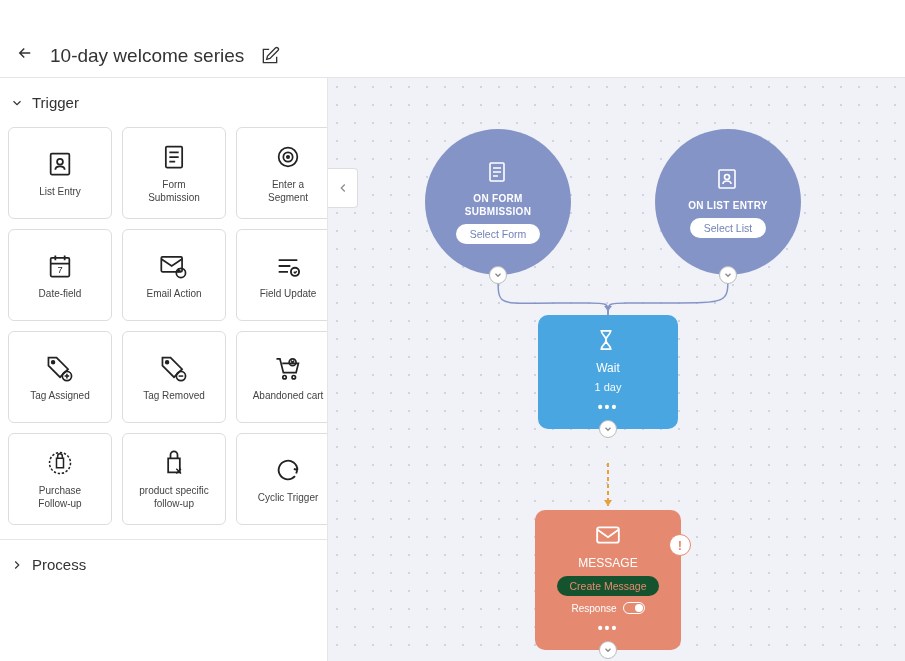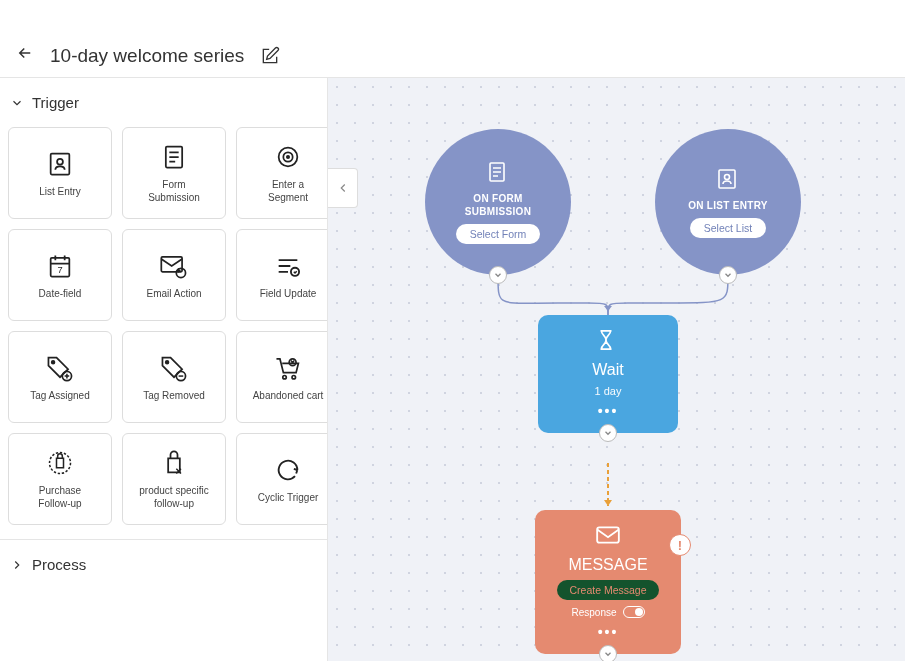--- a/index.html
+++ b/index.html
@@ -22,21 +22,21 @@
 .node-circle { position: absolute; width: 146px; height: 146px; border-radius: 50%; background: #8594c7; color: #fff; display: flex; flex-direction: column; align-items: center; justify-content: center; gap: 6px; }
 .node-circle .ic { width: 26px; height: 26px; }
 .node-circle .tl { font-size: 10px; font-weight: 600; text-align: center; line-height: 1.3; letter-spacing: .3px; }
 .node-circle .pill { background: #fff; color: #7282b8; font-size: 10.5px; padding: 4px 14px; border-radius: 12px; cursor: pointer; }
 .port { position: absolute; width: 18px; height: 18px; border-radius: 50%; background: #fff; border: 1px solid #bbb; display: flex; align-items: center; justify-content: center; font-size: 10px; color: #666; cursor: pointer; }
 .port.s { bottom: -9px; left: 50%; transform: translateX(-50%); }
 .node-rect { position: absolute; border-radius: 10px; color: #fff; display: flex; flex-direction: column; align-items: center; justify-content: center; gap: 6px; padding: 14px 10px; }
 .wait-node { background: #4aa6e0; width: 140px; }
 .msg-node { background: #e58a70; width: 146px; }
 .node-rect .ic { width: 26px; height: 26px; }
-.node-rect .tl { font-size: 16px; font-weight: 500; }
+.node-rect .tl { font-size: 12px; font-weight: 500; }
 .node-rect .sub { font-size: 11px; opacity: .95; }
 .node-rect .pill { background: #14532d; color: #e58a70; font-size: 10.5px; padding: 4px 12px; border-radius: 12px; cursor: pointer; }
 .dots { letter-spacing: 2px; font-weight: bold; cursor: pointer; font-size: 14px; }
 .resp { display: flex; align-items: center; gap: 6px; font-size: 10px; }
 .toggle { width: 22px; height: 12px; border: 1.5px solid #fff; border-radius: 8px; position: relative; display: inline-block; }
 .toggle::after { content: ""; position: absolute; right: 1px; top: 0.5px; width: 8px; height: 8px; background: #fff; border-radius: 50%; }
 .warn { position: absolute; right: -10px; top: 24px; width: 22px; height: 22px; border-radius: 50%; background: #fff; border: 1.5px solid #e58a70; color: #e58a70; font-weight: bold; font-size: 13px; display: flex; align-items: center; justify-content: center; }
 svg.conn { position: absolute; pointer-events: none; overflow: visible; }
 </style>
 </head>

